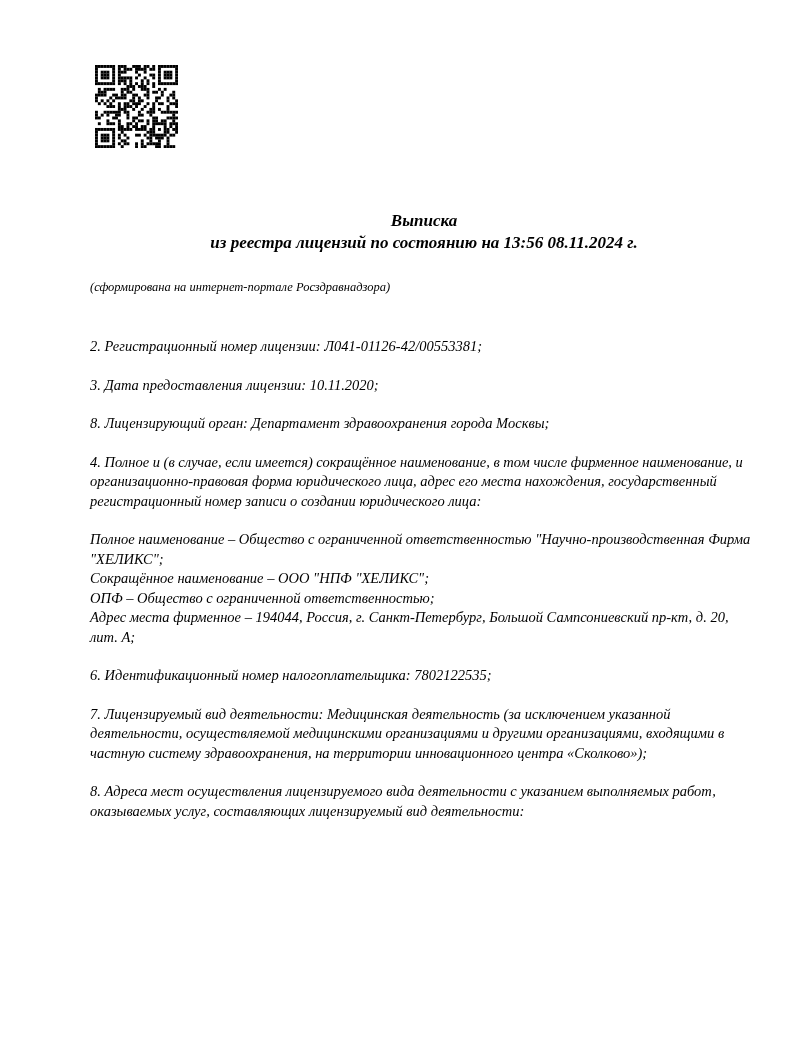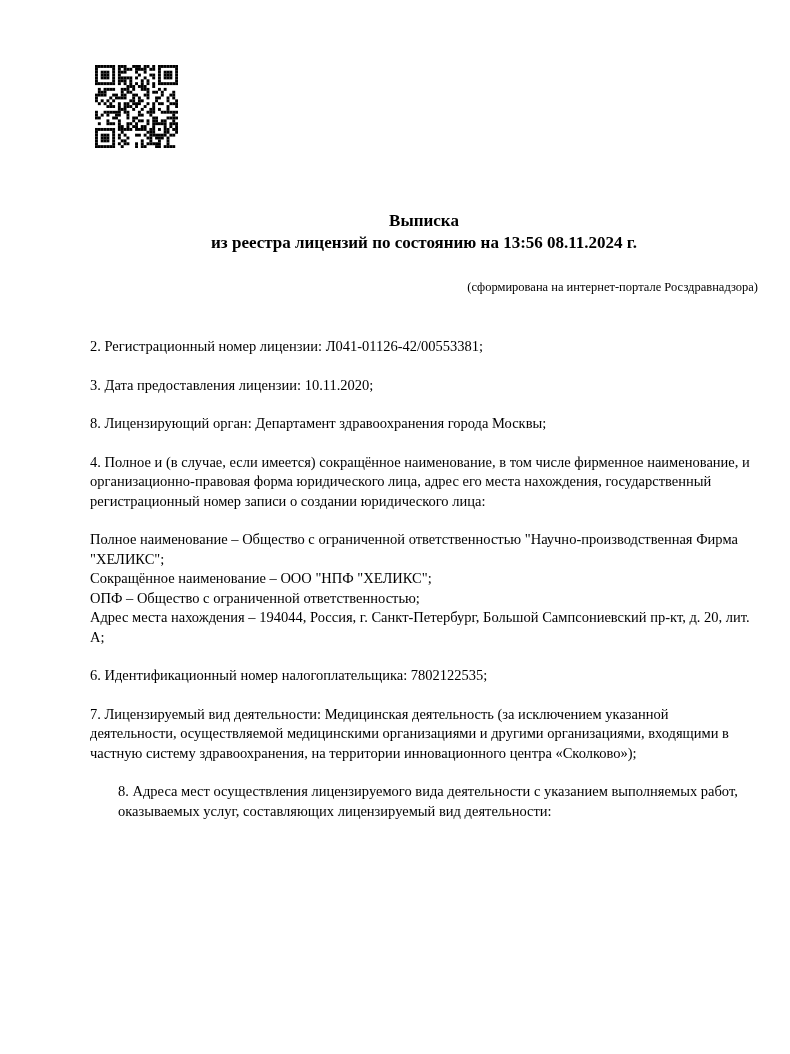--- a/index.html
+++ b/index.html
@@ -8,20 +8,21 @@
     width: 790px; height: 1054px;
     font-family: "Liberation Serif", "DejaVu Serif", serif;
     color: #000000;
     position: relative;
     overflow: hidden;
   }
   .page {
     position: relative;
     width: 790px; height: 1054px;
     background: #ffffff;
+    font-style: italic;
   }
   .qr {
     position: absolute;
     left: 95px; top: 65px;
     width: 83px; height: 83px;
     fill: #000000;
   }
   .doc {
     position: absolute;
     left: 90px; top: 210px;
@@ -30,32 +31,31 @@
   .title {
     text-align: center;
     font-weight: bold;
     font-size: 17px;
     line-height: 22px;
     color: #000000;
   }
   .title-line { display: block; }
   .formed-note {
     margin-top: 25px;
-    text-align: right;
     font-size: 12.5px;
     line-height: 16px;
   }
   .body {
     margin-top: 42px;
     font-size: 14.5px;
     line-height: 19.5px;
     text-align: left;
   }
   .para { margin-bottom: 19px; }
-  .para:last-child { margin-bottom: 0; margin-left: 28px; }
+  .para:last-child { margin-bottom: 0; }
 </style>
 </head>
 <body>
 
 <div class="page">
 
   <svg class="qr" viewBox="0 0 83 83" aria-hidden="true" style="fill: rgb(0, 0, 0);">
       <rect x="0.00" y="0.00" width="2.92" height="2.92"></rect>
       <rect x="2.86" y="0.00" width="2.92" height="2.92"></rect>
       <rect x="5.72" y="0.00" width="2.92" height="2.92"></rect>
@@ -485,21 +485,21 @@
         <div class="para">
           <div>8. Лицензирующий орган: Департамент здравоохранения города Москвы;</div>
         </div>
         <div class="para">
           <div>4. Полное и (в случае, если имеется) сокращённое наименование, в том числе фирменное наименование, и организационно-правовая форма юридического лица, адрес его места нахождения, государственный регистрационный номер записи о создании юридического лица:</div>
         </div>
         <div class="para">
           <div>Полное наименование – Общество с ограниченной ответственностью "Научно-производственная Фирма "ХЕЛИКС";</div>
           <div>Сокращённое наименование – ООО "НПФ "ХЕЛИКС";</div>
           <div>ОПФ – Общество с ограниченной ответственностью;</div>
-          <div>Адрес места нахождения – 194044, Россия, г. Санкт-Петербург, Большой Сампсониевский пр-кт, д. 20, лит. А;</div>
+          <div>Адрес места фирменное – 194044, Россия, г. Санкт-Петербург, Большой Сампсониевский пр-кт, д. 20, лит. А;</div>
         </div>
         <div class="para">
           <div>6. Идентификационный номер налогоплательщика: 7802122535;</div>
         </div>
         <div class="para">
           <div>7. Лицензируемый вид деятельности: Медицинская деятельность (за исключением указанной деятельности, осуществляемой медицинскими организациями и другими организациями, входящими в частную систему здравоохранения, на территории инновационного центра «Сколково»);</div>
         </div>
         <div class="para">
           <div>8. Адреса мест осуществления лицензируемого вида деятельности с указанием выполняемых работ, оказываемых услуг, составляющих лицензируемый вид деятельности:</div>
         </div>

